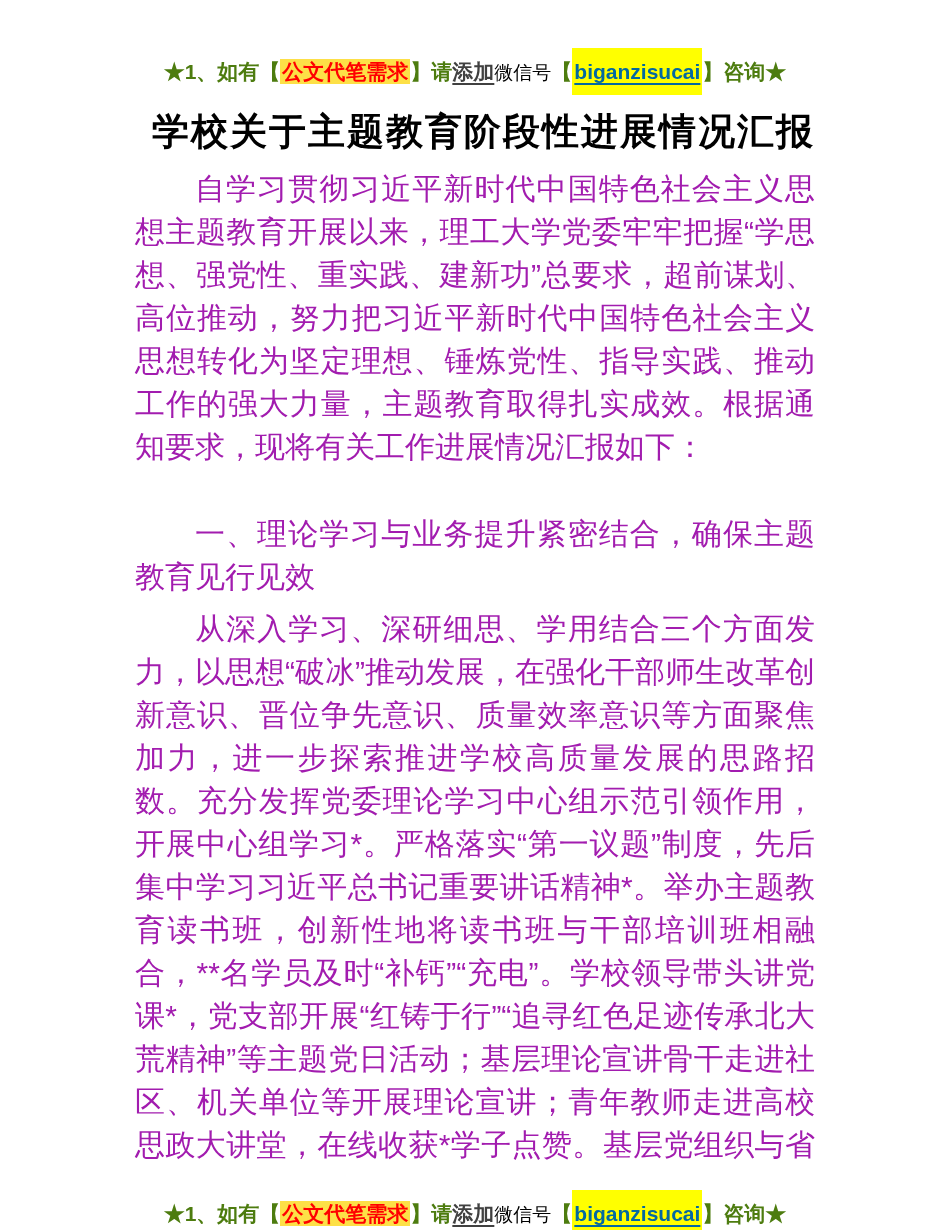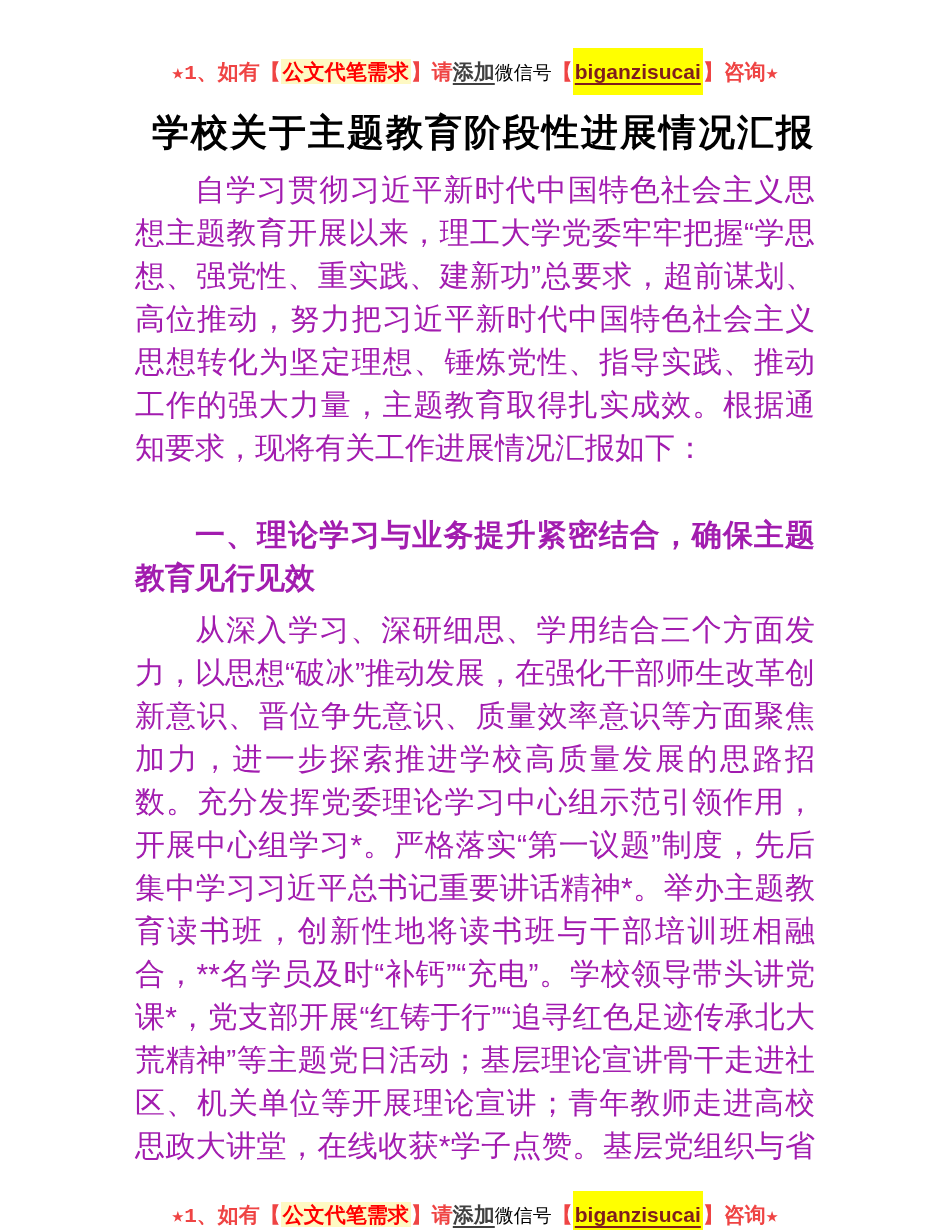--- a/index.html
+++ b/index.html
@@ -13,24 +13,24 @@
 
   
   .promo {
     text-align: center;
     font-size: 21px;
     font-weight: bold;
     line-height: 44px;
     color: #000000;
     white-space: nowrap;
   }
-  .promo .s-b   { font-weight: bold; color: #ef4444; font-family: Liberation Mono, monospace; }
+  .promo .s-b   { font-weight: bold; color: #4d7c0f; }
   .promo .s-n   { font-weight: normal; font-size: 19px; color: #000000; margin-top: 16px; }
-  .promo .s-hl  { font-weight: bold; color: #ff0000; background: #fef9c3; padding: 1px 2px; }
-  .promo .s-hlu { font-weight: bold; color: #7f1d1d; background: #ffff00; padding: 12px 2px;
+  .promo .s-hl  { font-weight: bold; color: #ff0000; background: #fde047; padding: 1px 2px; }
+  .promo .s-hlu { font-weight: bold; color: #0369a1; background: #ffff00; padding: 12px 2px;
                   text-decoration: underline; text-decoration-thickness: 2px; text-underline-offset: 4px; }
   .promo .s-u   { font-weight: bold; color: #404040;
                   text-decoration: underline; text-decoration-thickness: 2px; text-underline-offset: 4px; }
   .promo .s-hlb { font-weight: bold; color: #000000; background: #ffff00; padding: 1px 2px; }
 
   
   .doc-title {
     margin: 12px 0 10px 0;
     text-align: center;
     font-size: 37px;
@@ -44,21 +44,21 @@
   .content {
     width: 680px;
     margin-left: 135px;
     font-size: 30px;
     line-height: 43px;
     text-align: justify;
     text-justify: inter-character;
     color: #a21caf;
   }
   .content p { margin: 0 0 9px 0; text-indent: 2em; }
-  .content p.section-heading { font-weight: bold; margin-top: 44px; }
+  .content p.section-heading { font-weight: normal; margin-top: 44px; }
   .content p.cut-at-page-end { text-align-last: justify; margin-bottom: 16px; }
 
   .promo-bottom { margin-top: 26px; }
 </style>
 </head>
 <body>
 
 <div class="page">
 
   <div class="promo">

